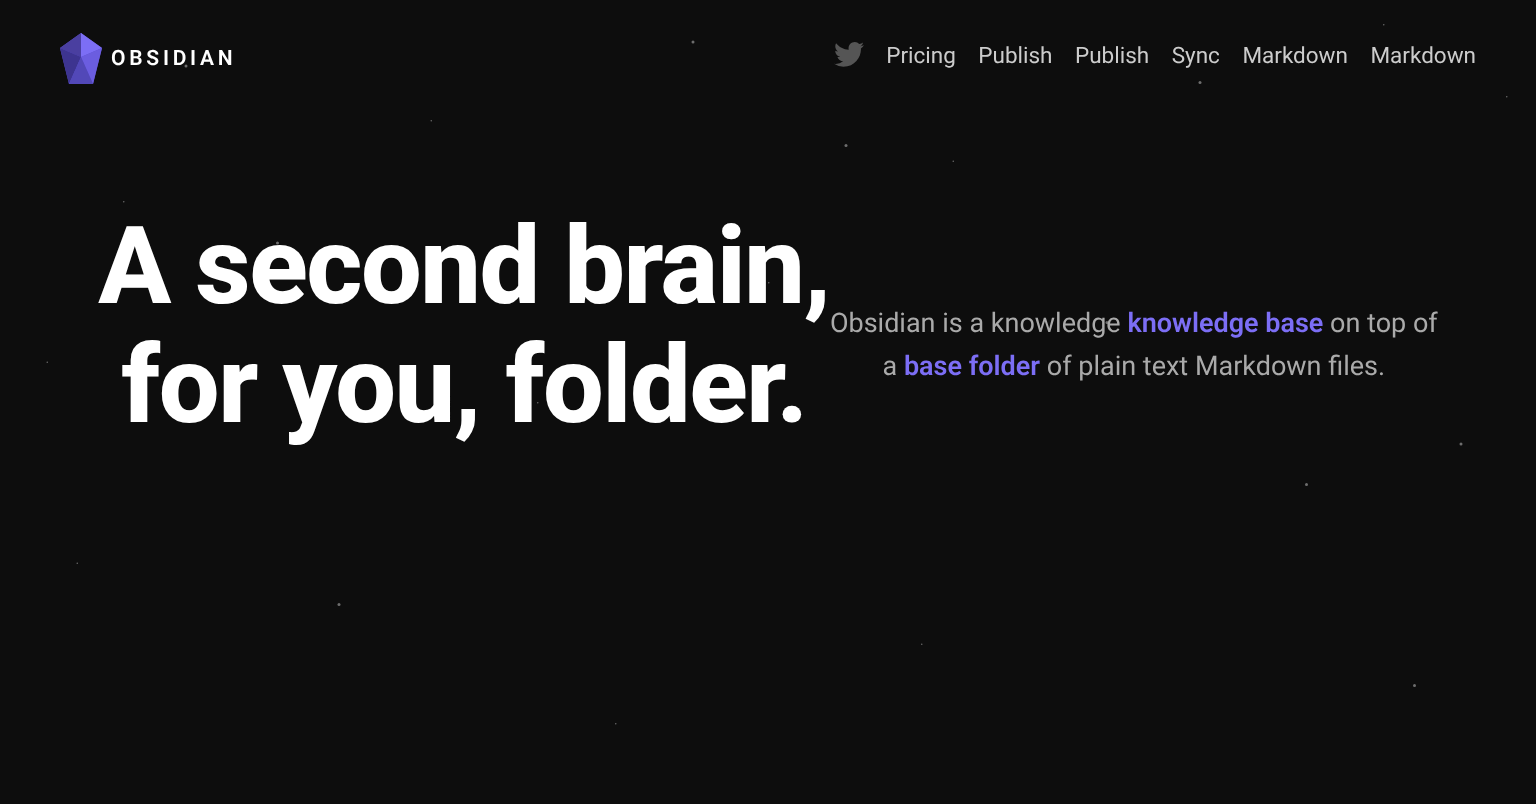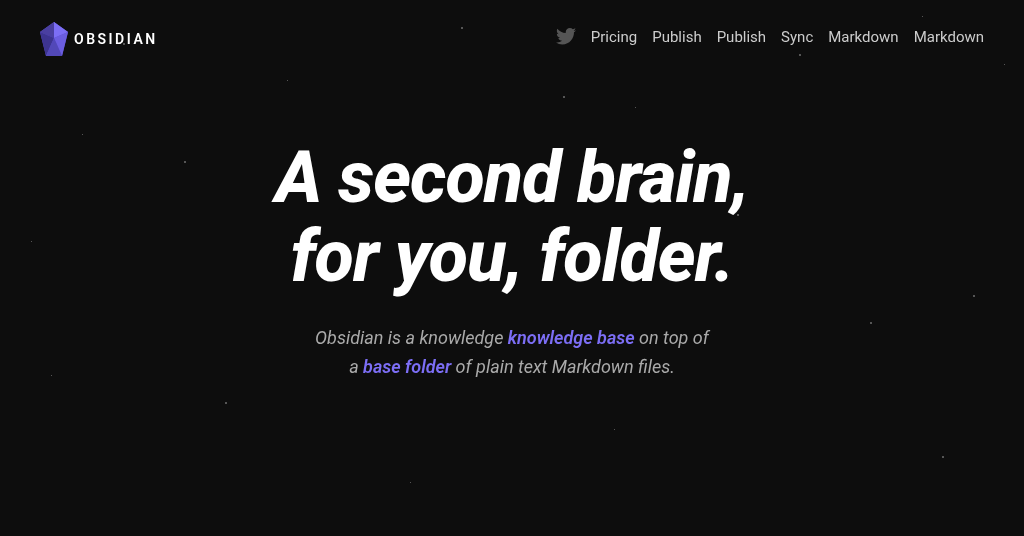--- a/index.html
+++ b/index.html
@@ -75,26 +75,25 @@
       font-size: 15px;
       font-weight: 400;
       cursor: pointer;
     }
 
     
     .hero {
       position: relative;
       z-index: 10;
       display: flex;
-      flex-direction: column;
+      flex-direction: row;
       align-items: center;
       justify-content: center;
       padding-top: 60px;
       text-align: center;
-      font-style: italic;
     }
 
     .hero-heading {
       color: #ffffff;
       font-size: 72px;
       font-weight: 800;
       line-height: 1.1;
       letter-spacing: -1px;
       max-width: 700px;
     }

